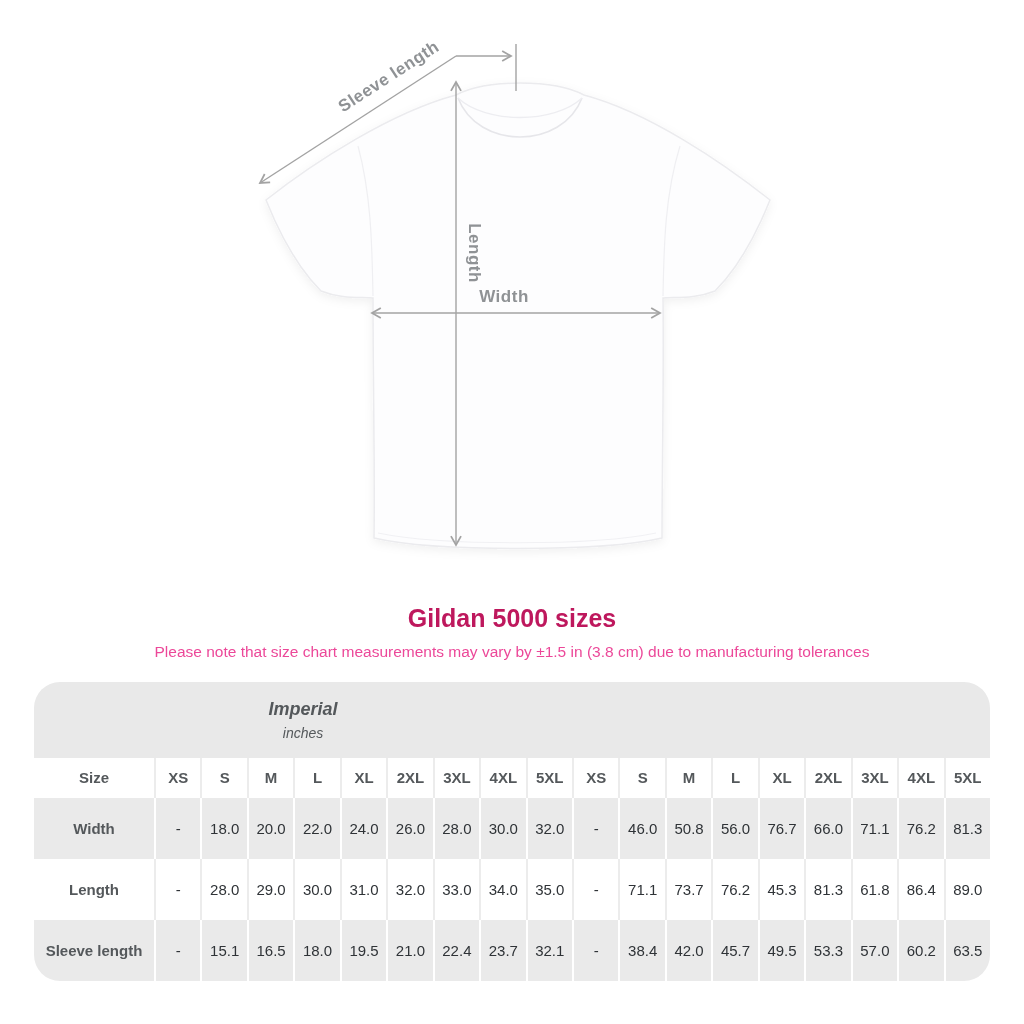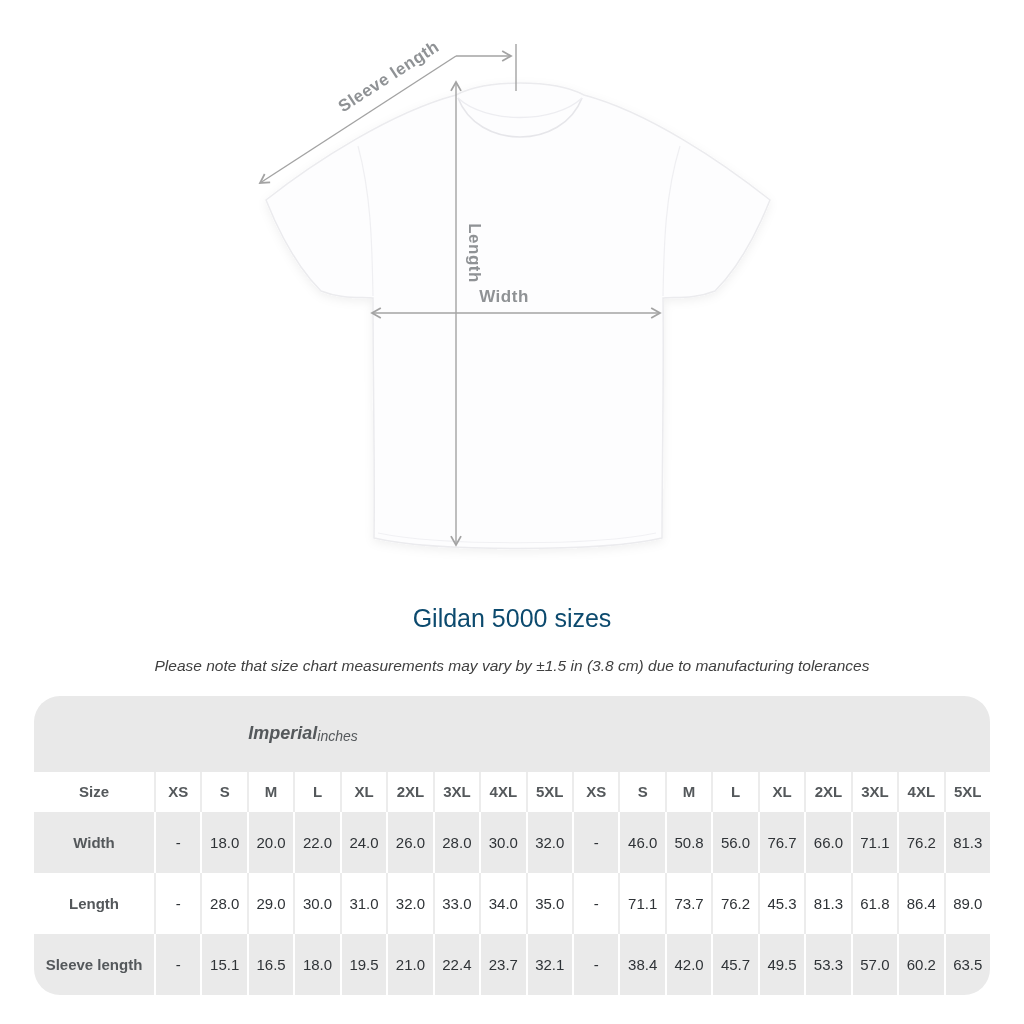--- a/index.html
+++ b/index.html
@@ -5,34 +5,34 @@
   html,body{margin:0;padding:0;background:#ffffff;}
   body{width:1024px;height:1024px;overflow:hidden;font-family:"Liberation Sans",sans-serif;}
 
   .diagram-wrap{width:1024px;height:588px;position:relative;}
   .diagram-wrap svg{display:block;}
 
   .mlabel{fill:#8f9295;font-weight:bold;font-size:17px;letter-spacing:.5px;
           font-family:"Liberation Sans",sans-serif;}
 
   h1.title{margin:16px 0 0;text-align:center;font-size:25px;line-height:1.15;
-           color:#0c4a6e;font-weight:normal;}
-  p.subtitle{margin:24px 0 0;text-align:center;font-style:italic;font-size:15.5px;
-             color:#404040;}
+           color:#be185d;font-weight:bold;}
+  p.subtitle{margin:10px 0 0;text-align:center;font-size:15.5px;
+             color:#ec4899;}
 
   .size-table{margin:21px 34px 0;width:956px;border-radius:26px;overflow:hidden;
               box-sizing:border-box;}
   .row{display:grid;grid-template-columns:120px repeat(18,1fr);}
   .row.band{height:76px;background:#e9e9e9;}
   .row.sizes{height:40px;background:#ffffff;}
   .row.data{height:61px;}
   .row.r-gray{background:#eaeaea;}
   .row.r-white{background:#ffffff;}
 
-  .band-cell{display:flex;flex-direction:row;align-items:center;justify-content:center;}
+  .band-cell{display:flex;flex-direction:column;align-items:center;justify-content:center;}
   .band-cell.imperial{grid-column:1 / span 10;}
   .band-cell.metric{grid-column:11 / span 9;}
   .unit-name{font-size:18px;font-weight:bold;font-style:italic;color:#54585b;}
   .unit-sub{font-size:14px;font-style:italic;color:#54585b;margin-top:5px;}
 
   .cell{display:flex;align-items:center;justify-content:center;box-sizing:border-box;
         white-space:nowrap;}
   .row.sizes > .cell + .cell,
   .row.r-white > .cell + .cell{border-left:2px solid #ececec;}
   .row.r-gray  > .cell + .cell{border-left:2px solid #ffffff;}

